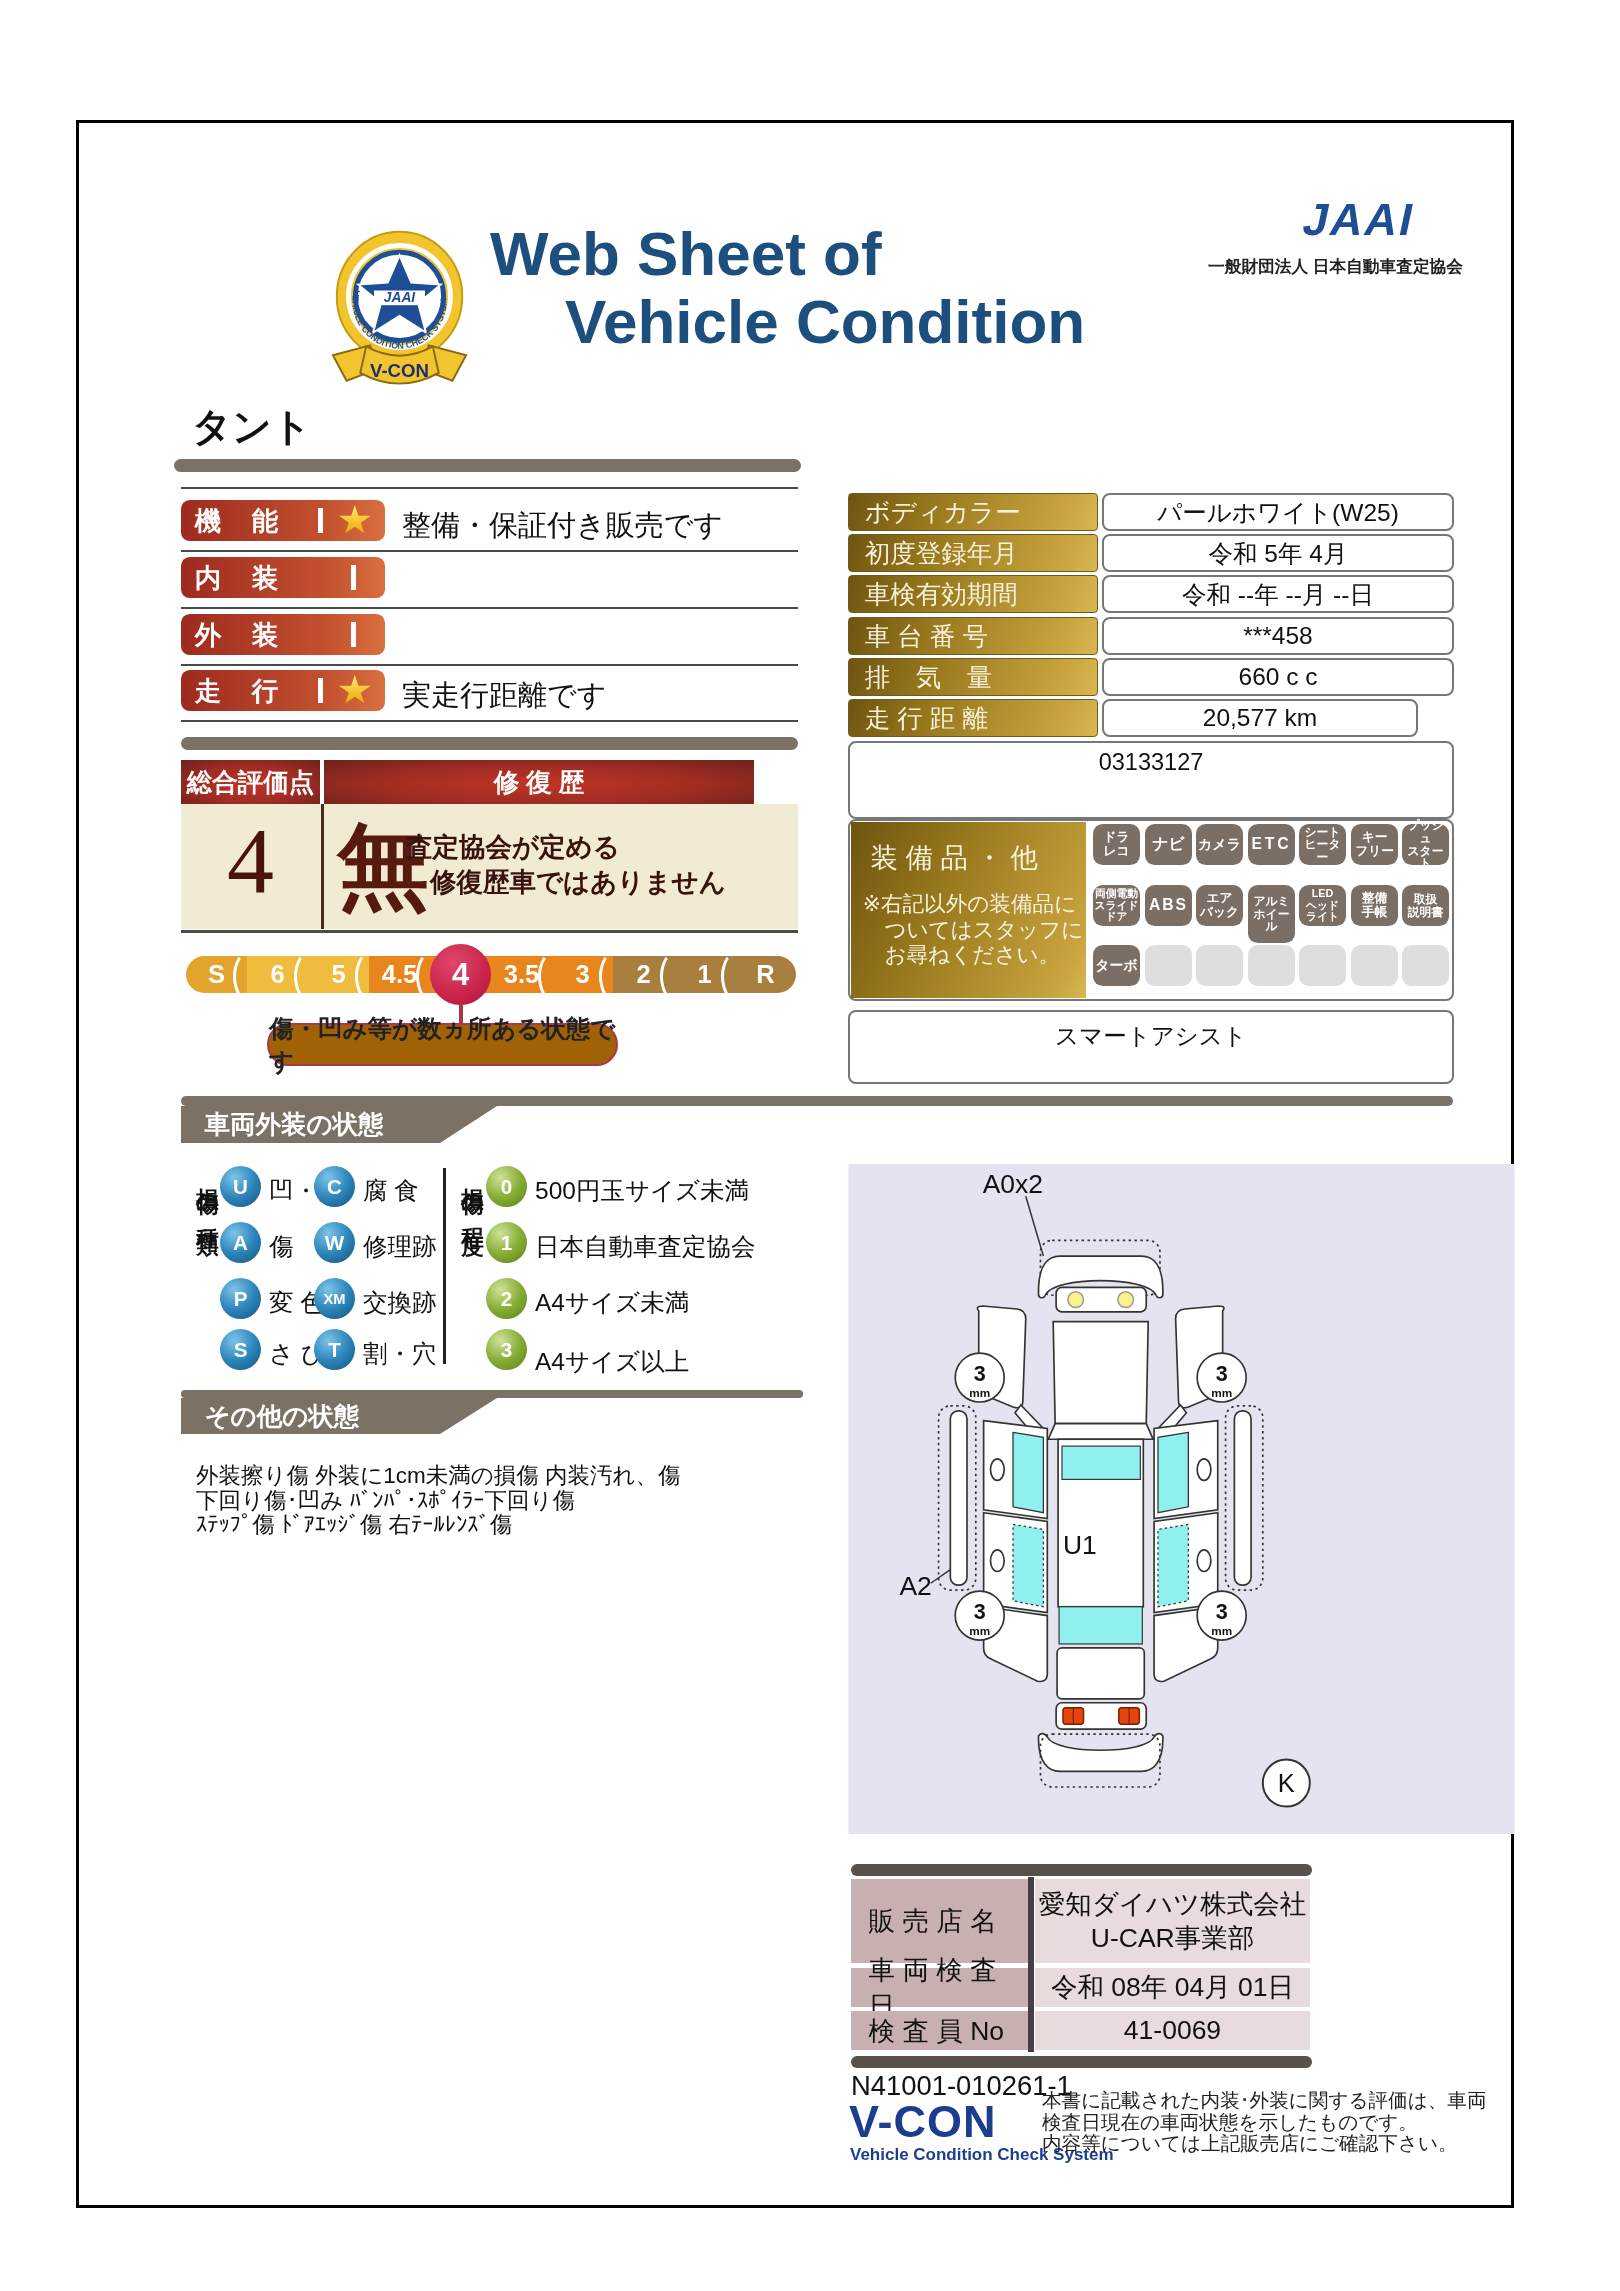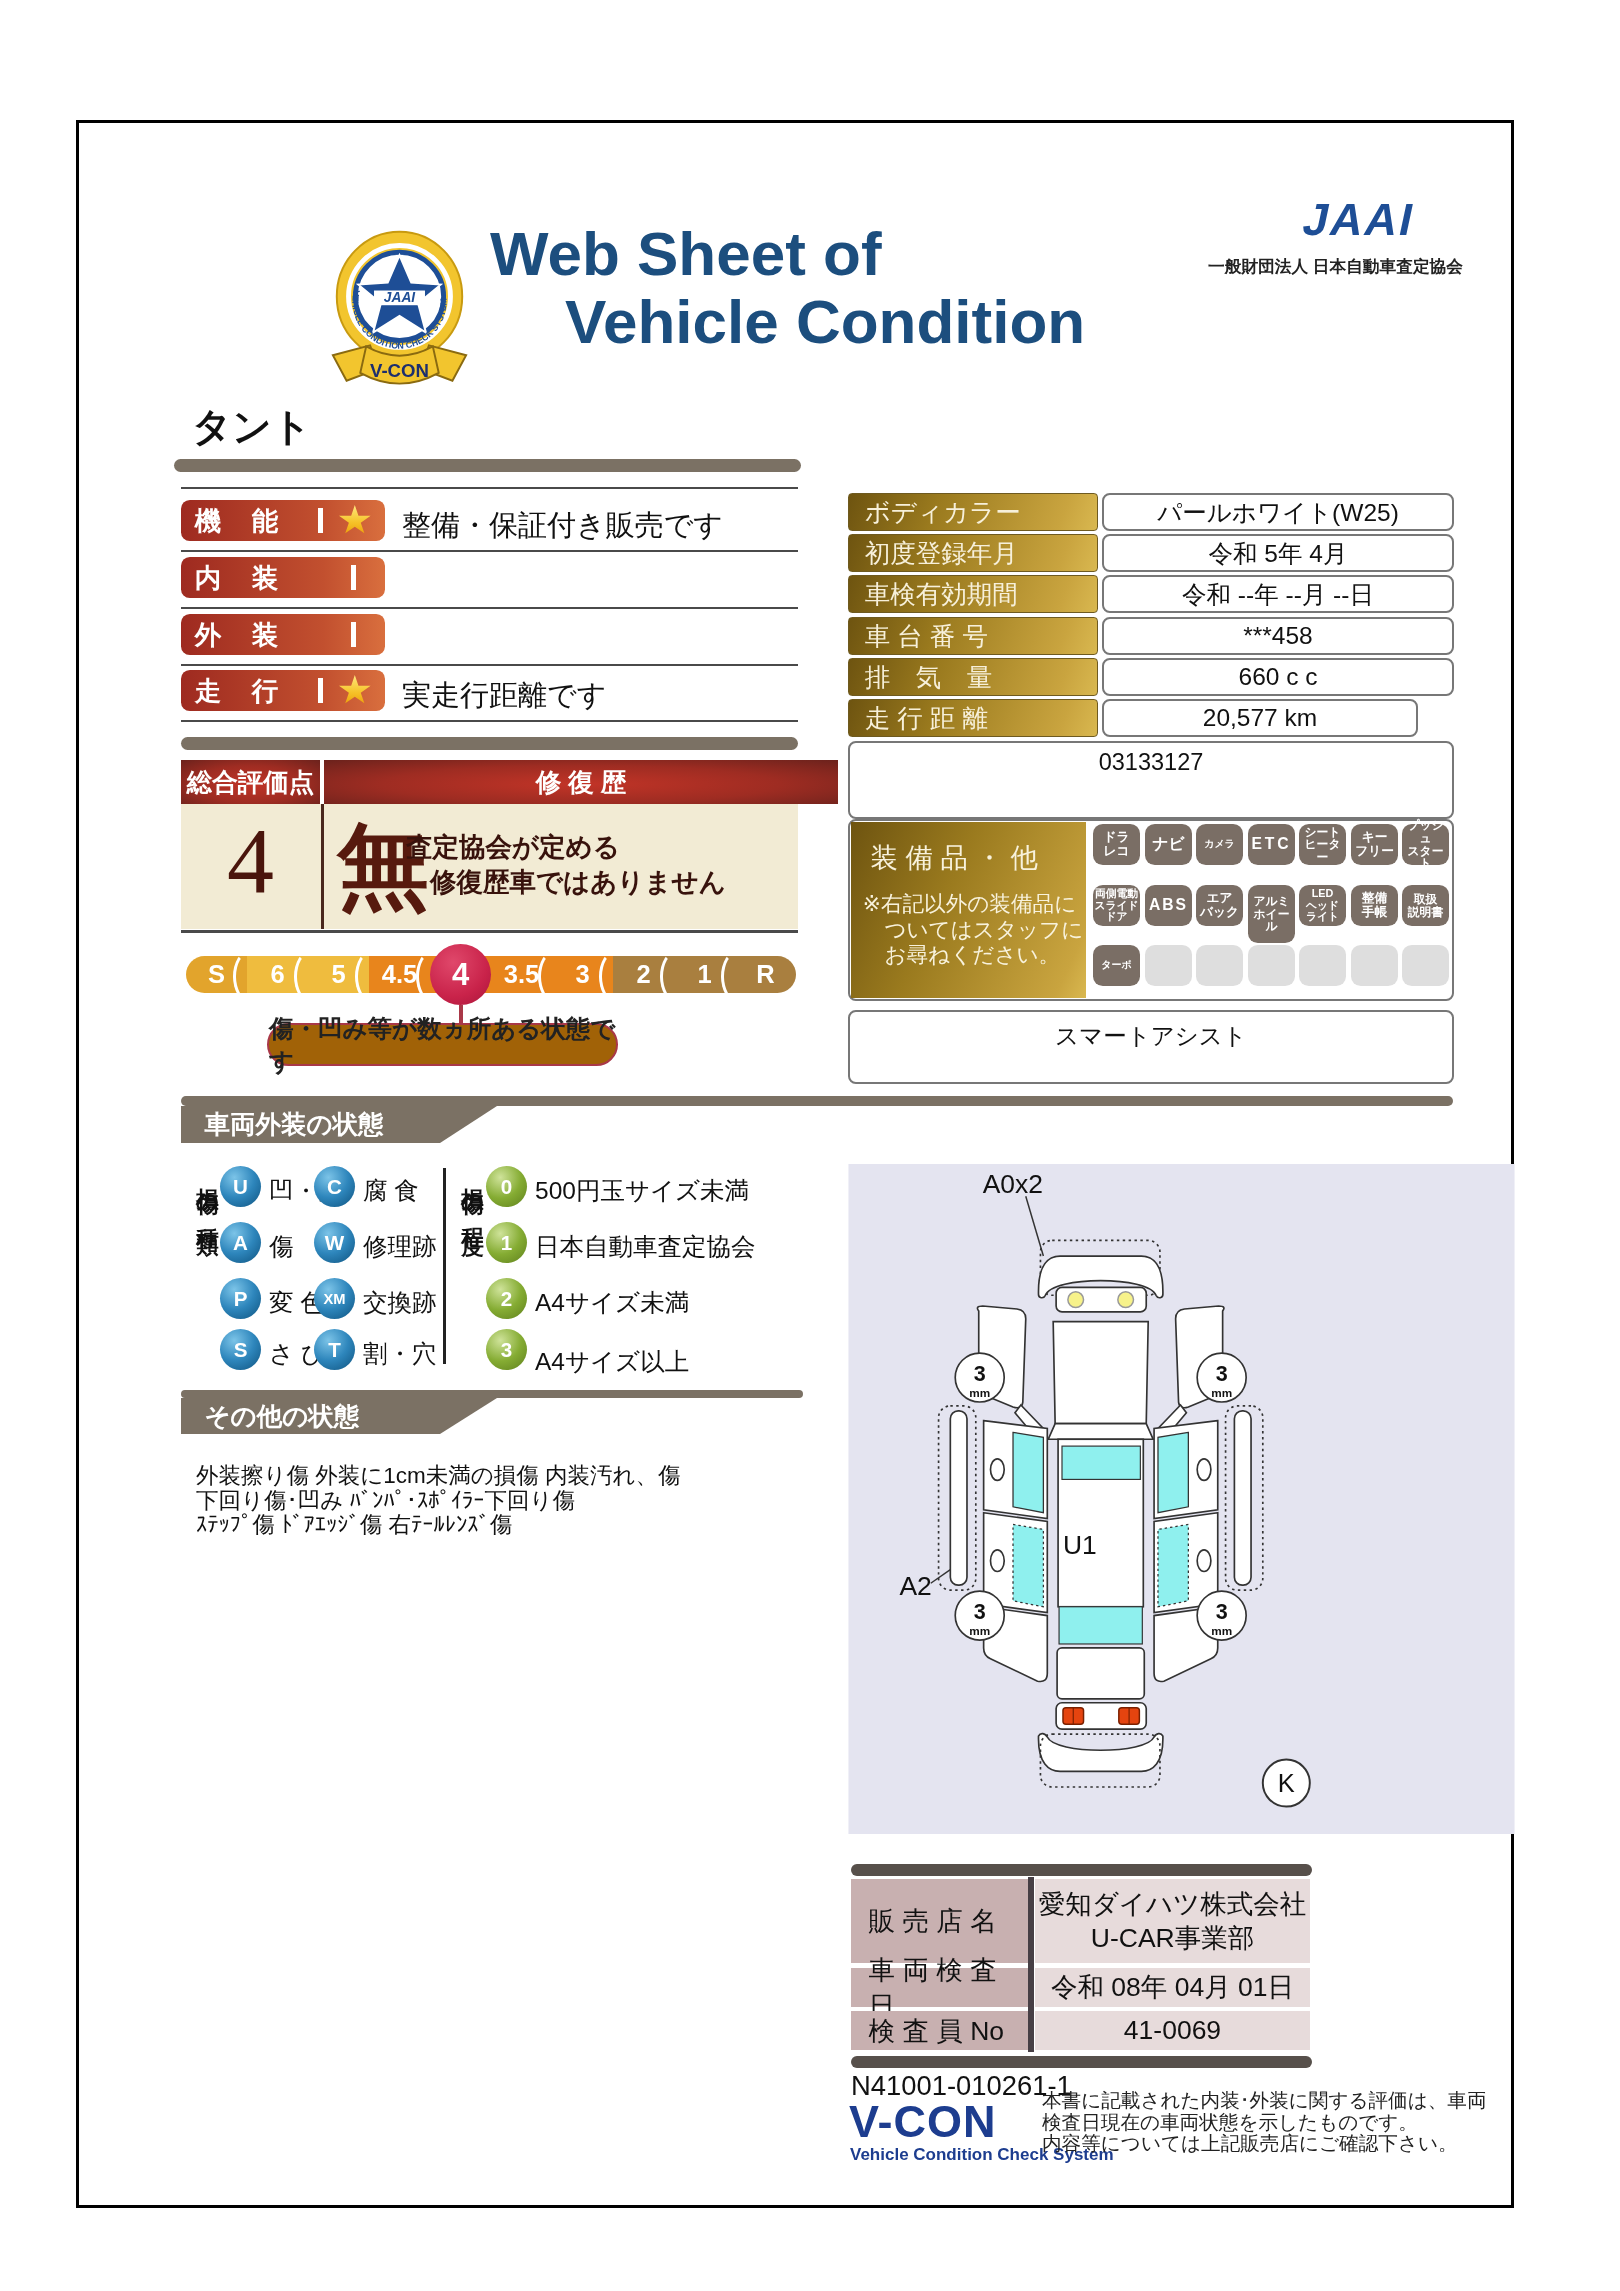--- a/index.html
+++ b/index.html
@@ -35,21 +35,21 @@
   .selcirc{width:61px;height:61px;border-radius:50%;background:radial-gradient(circle at 38% 30%,#E0486B,#C9234A 60%,#A8153A);color:#fff;font-size:31px;font-weight:bold;display:flex;align-items:center;justify-content:center;}
   .balloon{background:#a16207;border:2.9px solid #A93848;border-radius:21.6px;display:flex;align-items:center;justify-content:center;font-size:24.5px;font-weight:bold;color:#222;box-sizing:border-box;}
   
   .gl{background:linear-gradient(110deg,#6E5410,#9A7A1E 35%,#C9A43F 85%,#D9B850);border:1px solid #6E5A20;border-radius:3.9px;color:#F7F0DA;display:flex;align-items:center;padding-left:15.7px;font-size:25.5px;box-sizing:border-box;}
   .vc{background:#fff;border:2px solid #777;border-radius:7.8px;display:flex;align-items:center;justify-content:center;font-size:24.5px;color:#111;box-sizing:border-box;}
   .obox{background:#fff;border:2px solid #777;border-radius:7.8px;box-sizing:border-box;}
   
   .goldpanel{background:linear-gradient(115deg,#6E5410,#9A7A1E 40%,#C9A43F 90%,#D9B850);color:#F8F2DC;}
   .badge{background:#7A6E65;border-radius:9.8px;color:#fff;display:flex;flex-direction:column;align-items:center;justify-content:center;text-align:center;font-weight:bold;line-height:1.07;font-size:12.7px;box-sizing:border-box;}
   .badge.empty{background:#DEDEDE;}
-  .b16{font-size:15.7px;}.b15{font-size:10px;}.b12{font-size:11.8px;}.b11{font-size:10.8px;}.ls3{letter-spacing:2.9px;}.ls2{letter-spacing:2px;}
+  .b16{font-size:15.7px;}.b15{font-size:14px;}.b12{font-size:11.8px;}.b11{font-size:10.8px;}.ls3{letter-spacing:2.9px;}.ls2{letter-spacing:2px;}
   
   .vtext{writing-mode:vertical-rl;text-orientation:upright;font-size:22.5px;font-weight:bold;letter-spacing:4.9px;color:#111;}
   .cT{width:41px;height:41px;border-radius:50%;display:flex;align-items:center;justify-content:center;color:#fff;font-weight:bold;font-size:20.6px;background:radial-gradient(circle at 35% 28%,#7CC4E8,#2E86BC 50%,#0E527E);}
   .cL{width:41px;height:41px;border-radius:50%;display:flex;align-items:center;justify-content:center;color:#fff;font-weight:bold;font-size:20.6px;background:radial-gradient(circle at 35% 28%,#CFE39A,#85AC33 52%,#5E7F1C);}
   .cT.small{font-size:14.7px;}
   .leglbl{font-size:24.5px;color:#111;}
   .otherline{font-size:22.5px;color:#111;}
   
   .dbar{background:#57504B;border-radius:5.9px;}
   .dlab{background:#C8B0B0;display:flex;align-items:center;padding-left:17.6px;font-size:26.5px;color:#111;box-sizing:border-box;}
@@ -116,21 +116,21 @@
   <span class="lbl">走　行</span>
   <span class="tick"></span>
   <span class="star"></span>
 </div>
 <div class="abs ratenote" style="left:402px;top:676px;">実走行距離です</div>
 <div class="abs sep" style="left:181px;top:720px;width:617px;"></div>
 
 <div class="abs graybar" style="left:181px;top:737px;width:617px;height:12.7px;"></div>
 
 <div class="abs scorehead" style="left:181px;top:760px;width:139px;height:44px;">総合評価点</div>
-<div class="abs scorehead" style="left:324px;top:760px;width:514px;height:44px;">修 復 歴</div>
+<div class="abs scorehead" style="left:324px;top:760px;width:430px;height:44px;">修 復 歴</div>
 <div class="abs cream" style="left:181px;top:804px;width:617px;height:125px;"></div>
 <div class="abs" style="left:321px;top:804px;width:2.9px;height:125px;background:#4A281E;"></div>
 <div class="abs score4" style="left:181px;top:806px;width:139px;text-align:center;">4</div>
 <div class="abs nashi" style="left:337px;top:821px;">無</div>
 <div class="abs repnote" style="left:406px;top:831px;">査定協会が定める</div>
 <div class="abs repnote" style="left:406px;top:866px;margin-left:24px;">修復歴車ではありません</div>
 <div class="abs sep" style="left:181px;top:930px;width:617px;height:2.9px;"></div>
 
 <div class="abs scalewrap" style="left:186px;top:956px;">
   <div class="seg c-amber">S</div>

